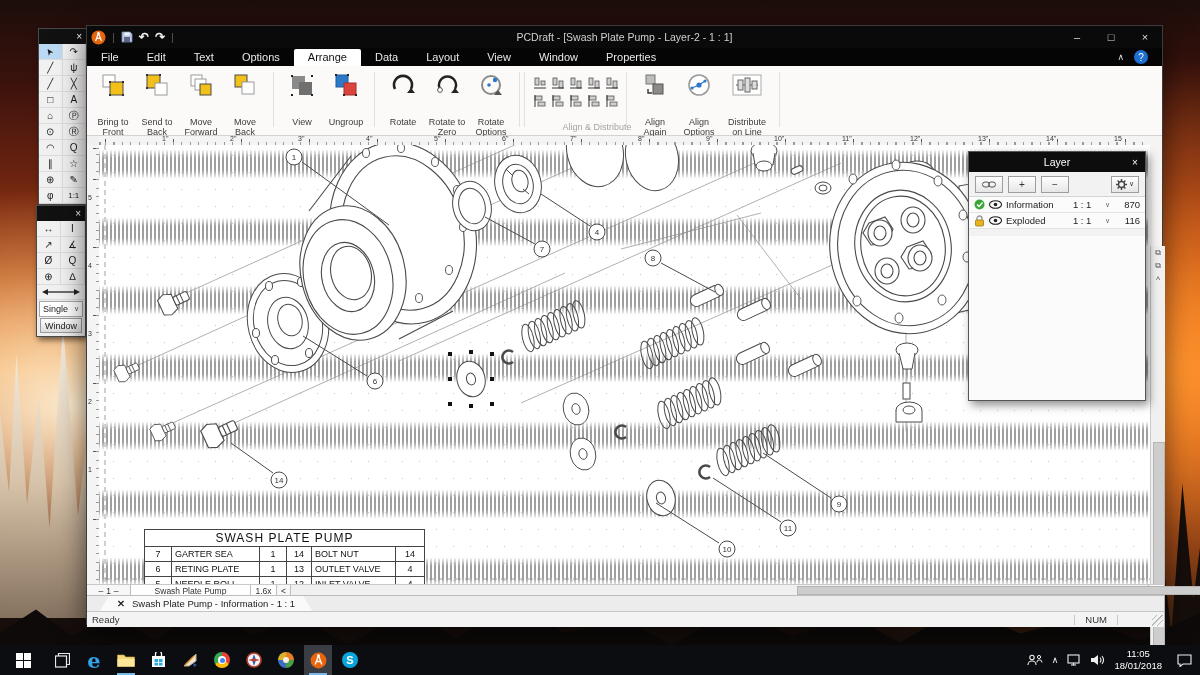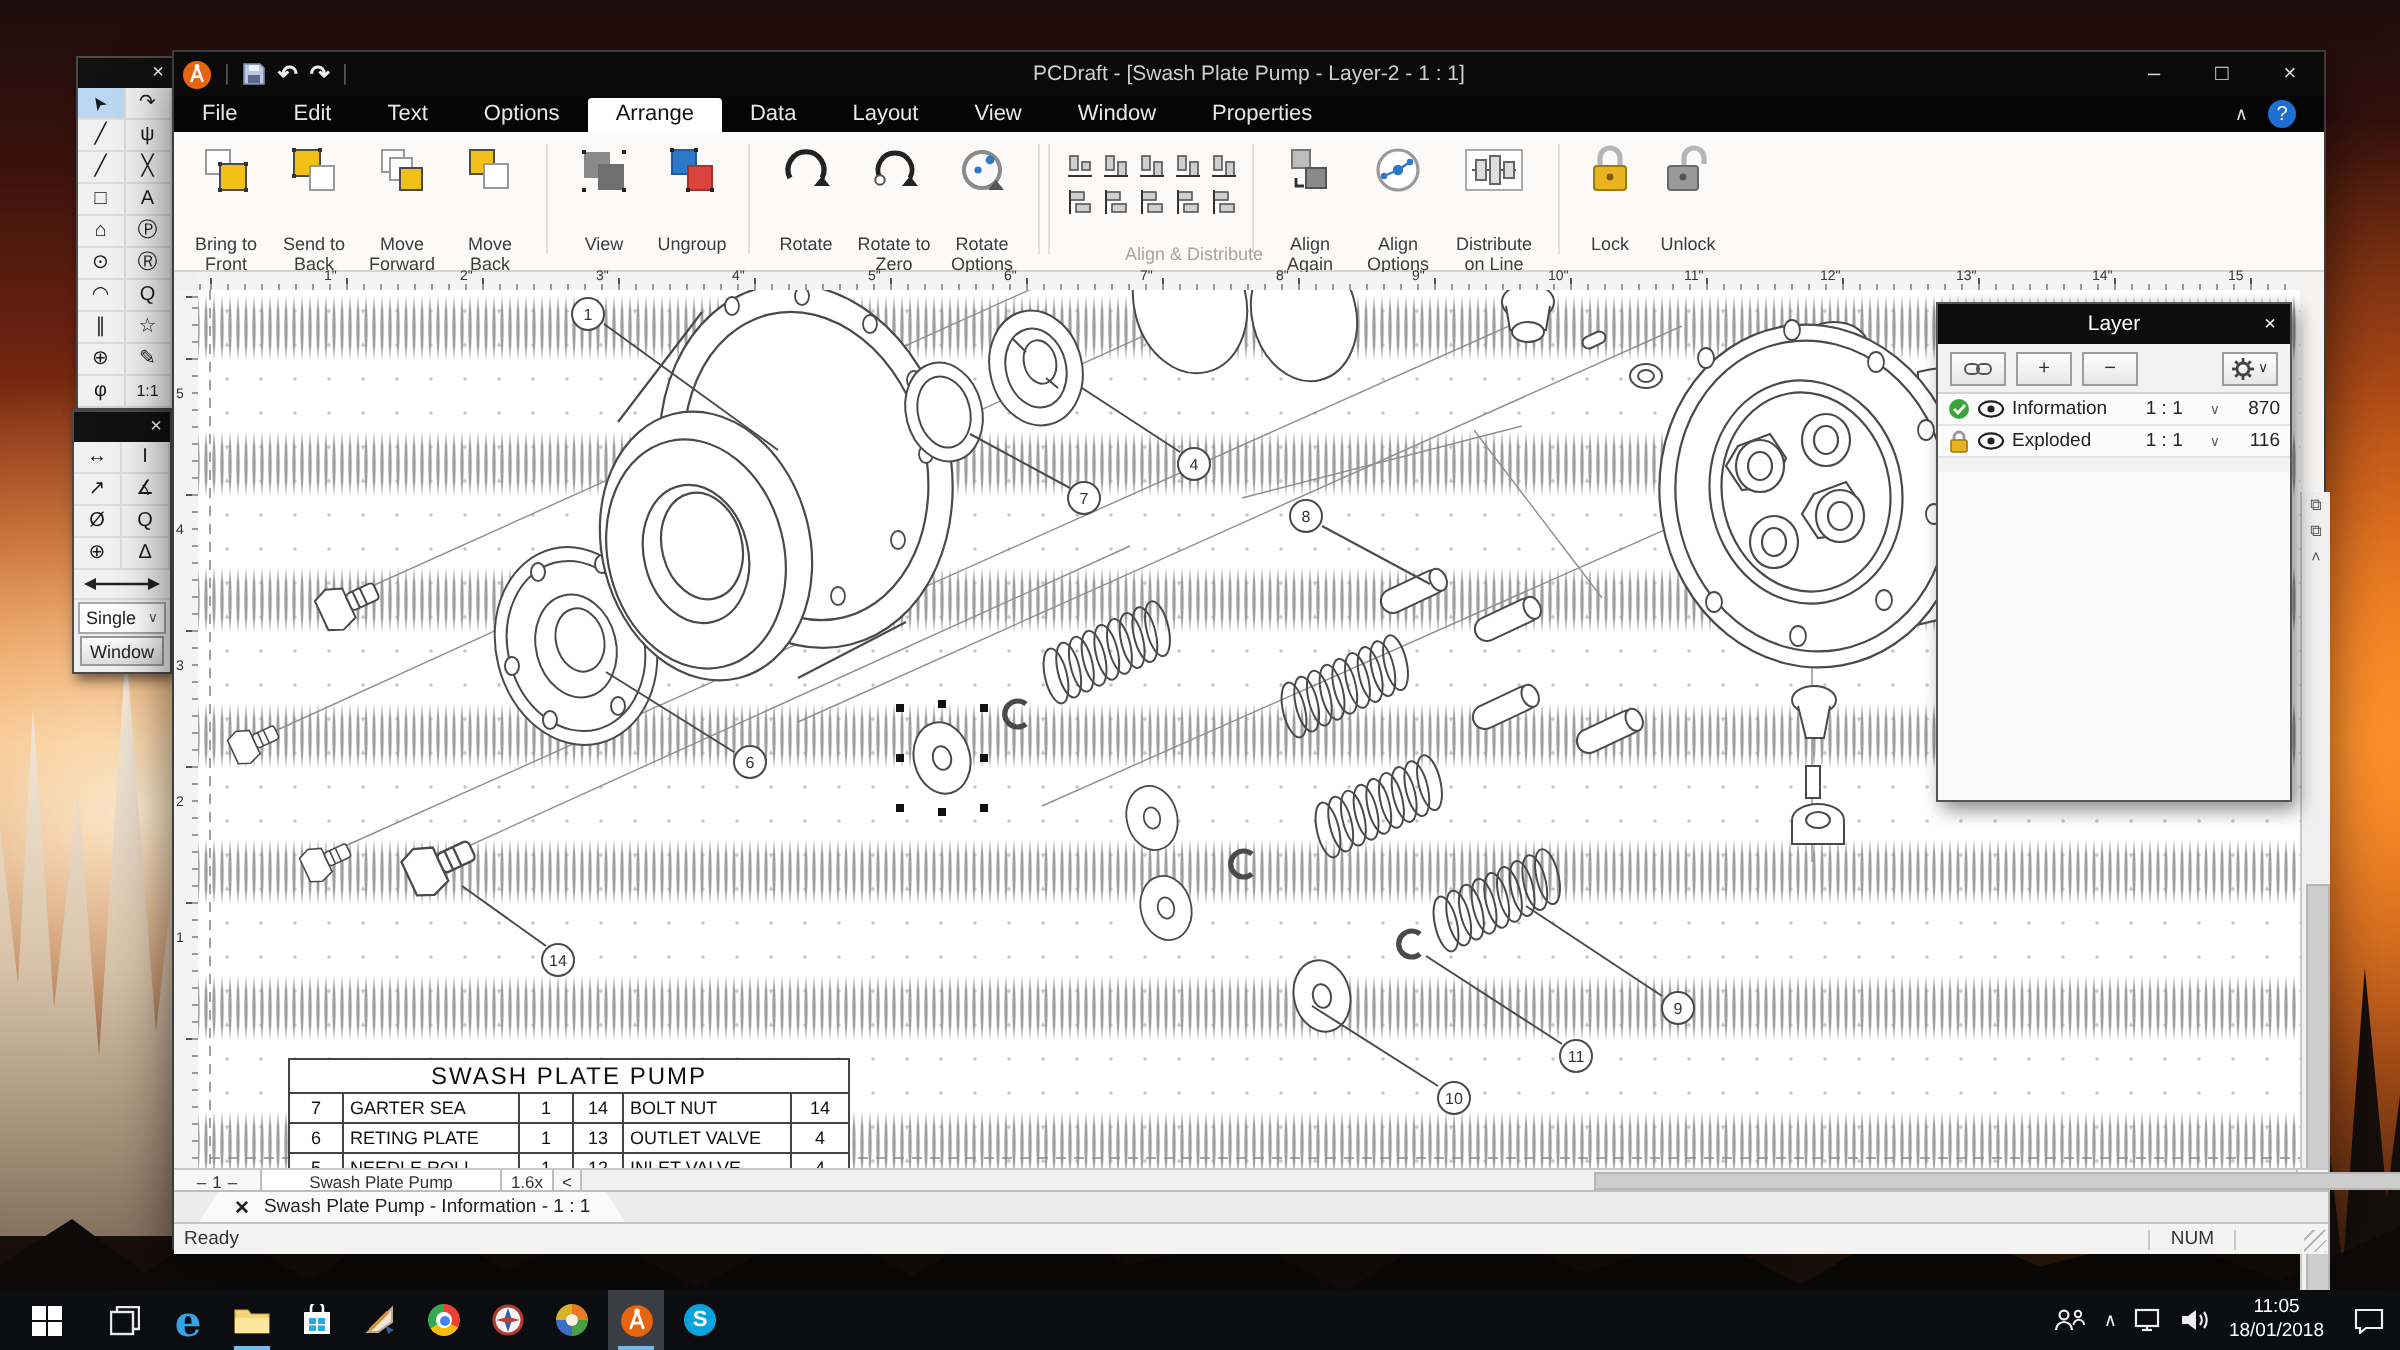--- a/index.html
+++ b/index.html
@@ -502,42 +502,20 @@
           <line x1="4" y1="11" x2="26" y2="11" stroke="#555"></line>
           <rect x="6" y="6" width="5" height="10" fill="#ddd" stroke="#666"></rect>
           <rect x="13" y="4" width="5" height="14" fill="#ddd" stroke="#666"></rect>
           <rect x="20" y="7" width="5" height="8" fill="#ddd" stroke="#666"></rect>
         </svg>
           </div>
         <div class="rlb">Distribute on Line</div>
       </div>
     </div>
     <div class="rsep"></div>
-    <div class="rgroup">
-      <div class="rbtn" style="width:36px;">
-        <div class="ric">
-            <svg width="22" height="26" viewBox="0 0 22 26">
-          <path d="M6 11 V7 a5 5 0 0 1 10 0 V11" fill="none" stroke="#b5b5b5" stroke-width="2.6"></path>
-          <rect x="3" y="11" width="16" height="12" rx="1.5" fill="#e9b320" stroke="#9c7a10"></rect>
-          <circle cx="11" cy="16.5" r="1.7" fill="#7a5f0c"></circle>
-        </svg>
-          </div>
-        <div class="rlb">Lock</div>
-      </div>
-      <div class="rbtn" style="width:38px;">
-        <div class="ric">
-            <svg width="24" height="26" viewBox="0 0 24 26">
-          <path d="M10 11 V7 a5 5 0 0 1 10 0 V10" fill="none" stroke="#b5b5b5" stroke-width="2.6"></path>
-          <rect x="2" y="11" width="15" height="12" rx="1.5" fill="#9a9a9a" stroke="#6b6b6b"></rect>
-          <circle cx="9.5" cy="16.5" r="1.7" fill="#555"></circle>
-        </svg>
-          </div>
-        <div class="rlb">Unlock</div>
-      </div>
-    </div>
   </div>
   <div id="ribbon-label">Align &amp; Distribute</div>
 
   <div id="canvaswrap">
     <div id="corner"></div>
     <div id="hruler">
         <span class="rlab" style="left: 63px;">1"</span>
         <span class="rlab" style="left: 131px;">2"</span>
         <span class="rlab" style="left: 199px;">3"</span>
         <span class="rlab" style="left: 267px;">4"</span>

